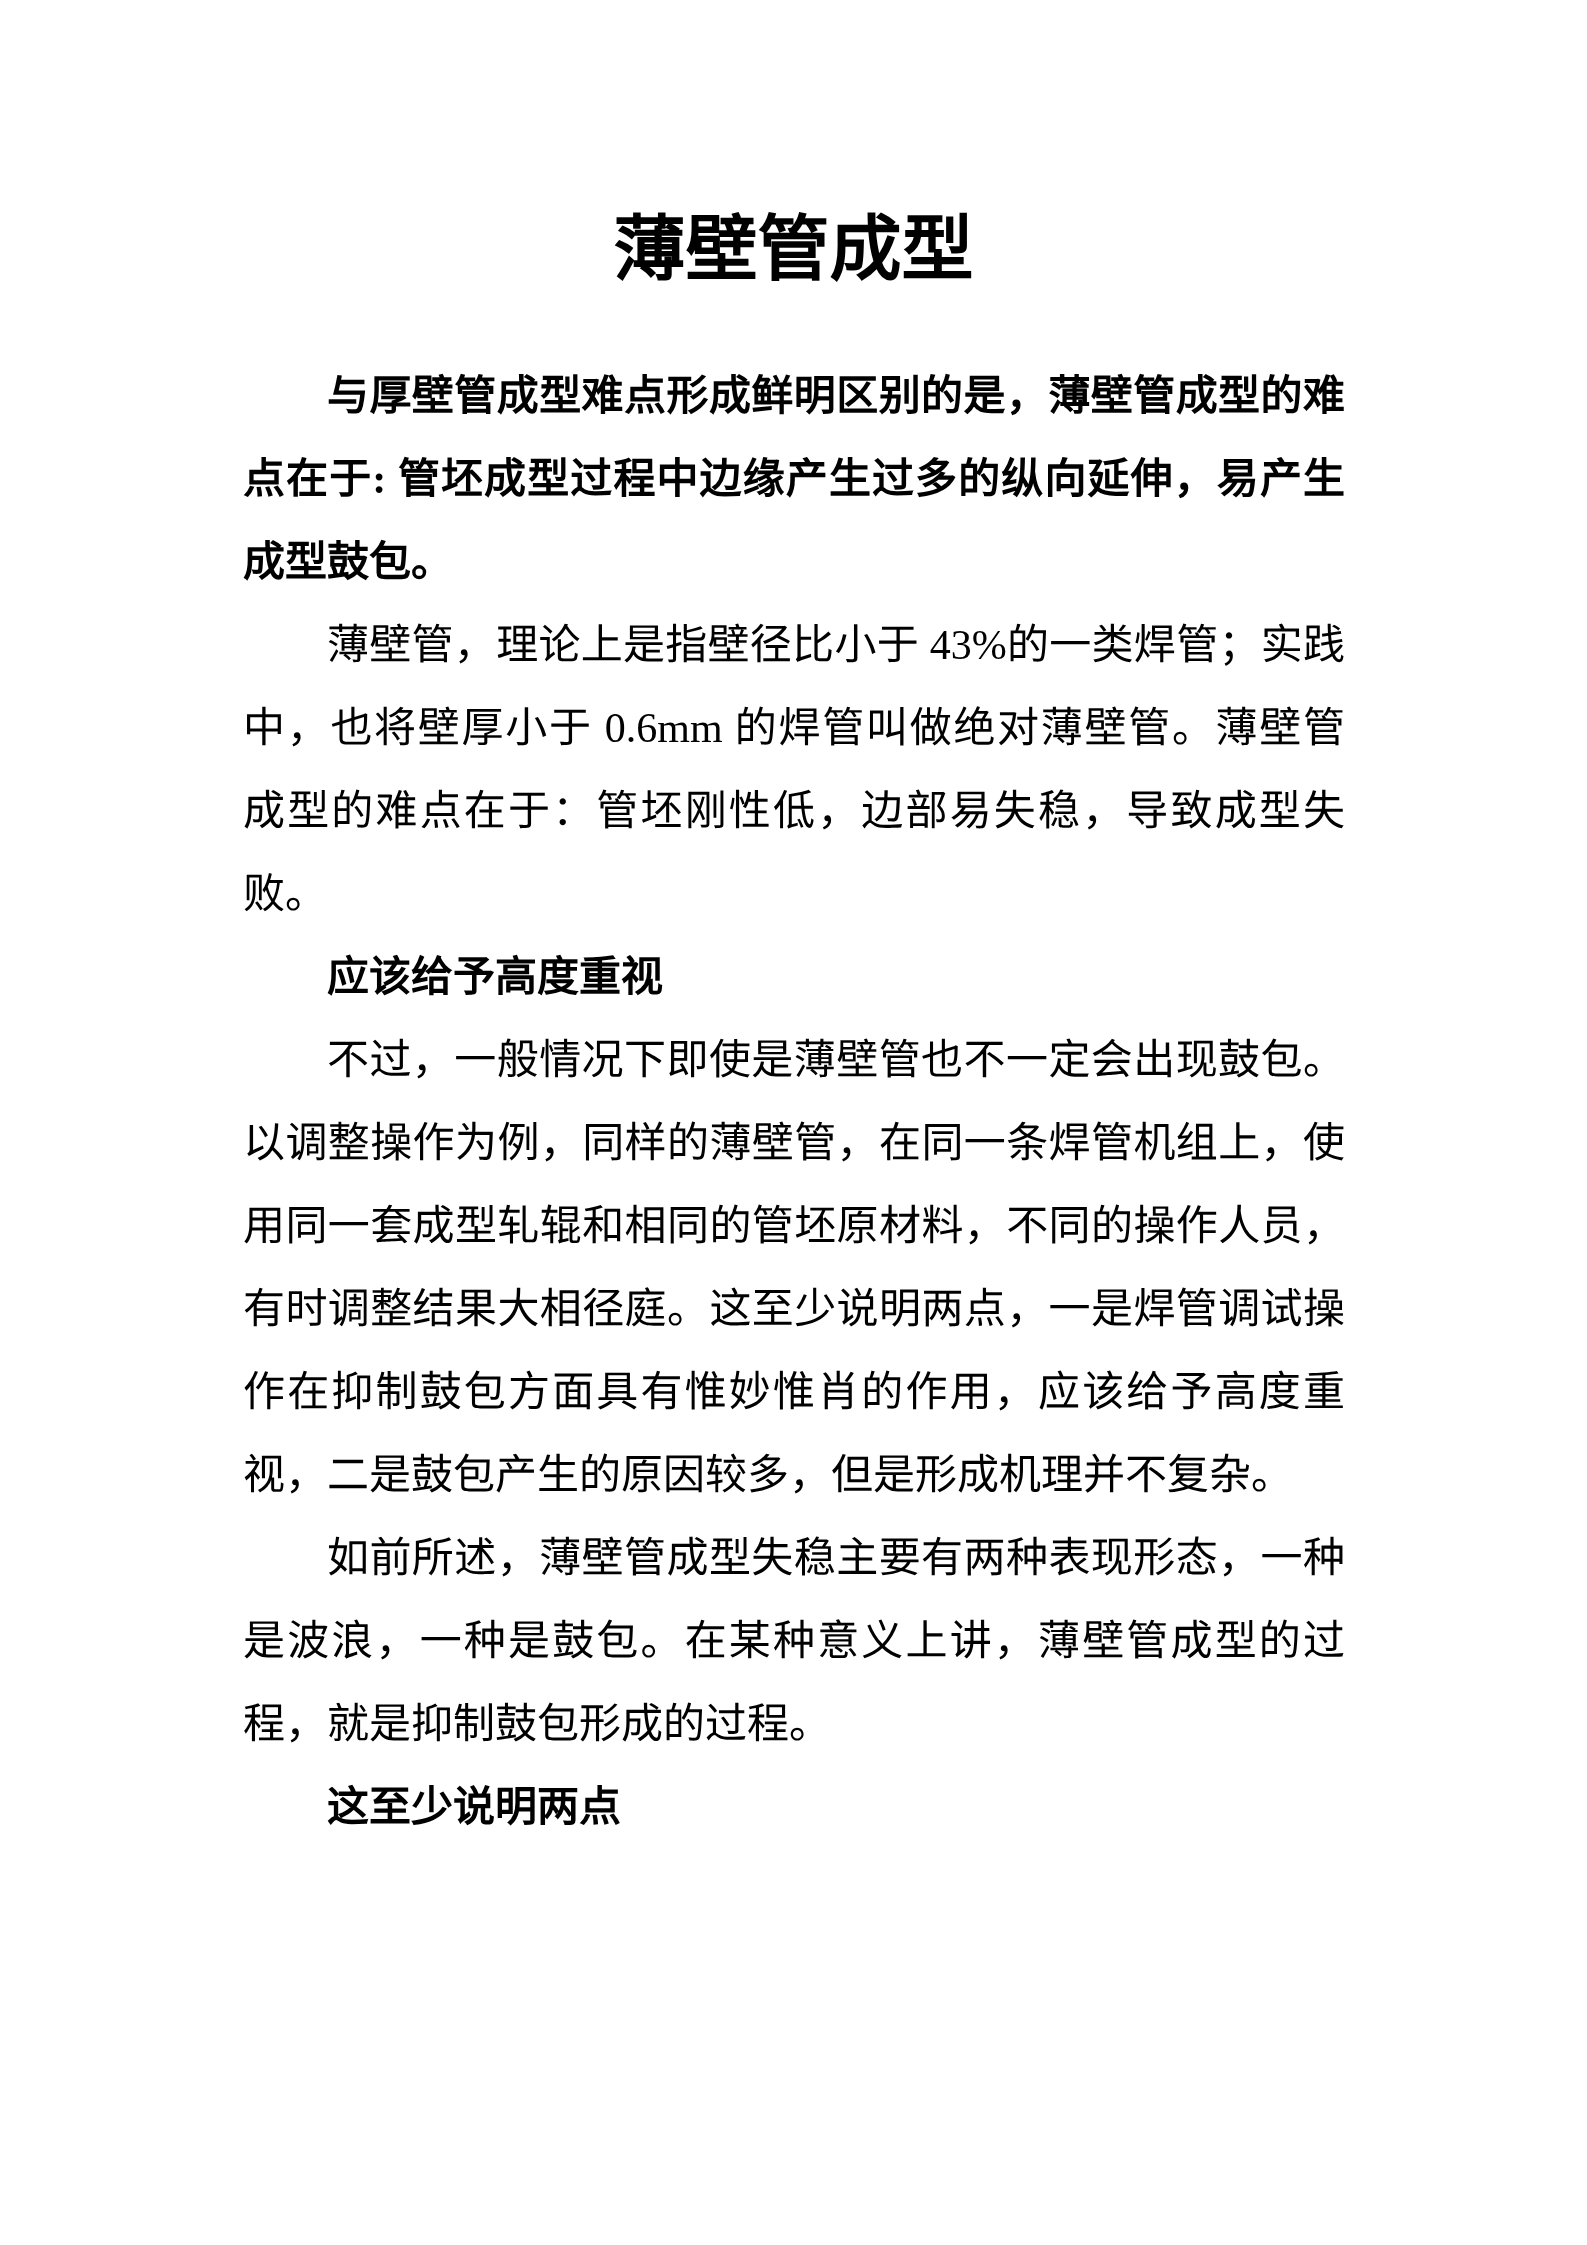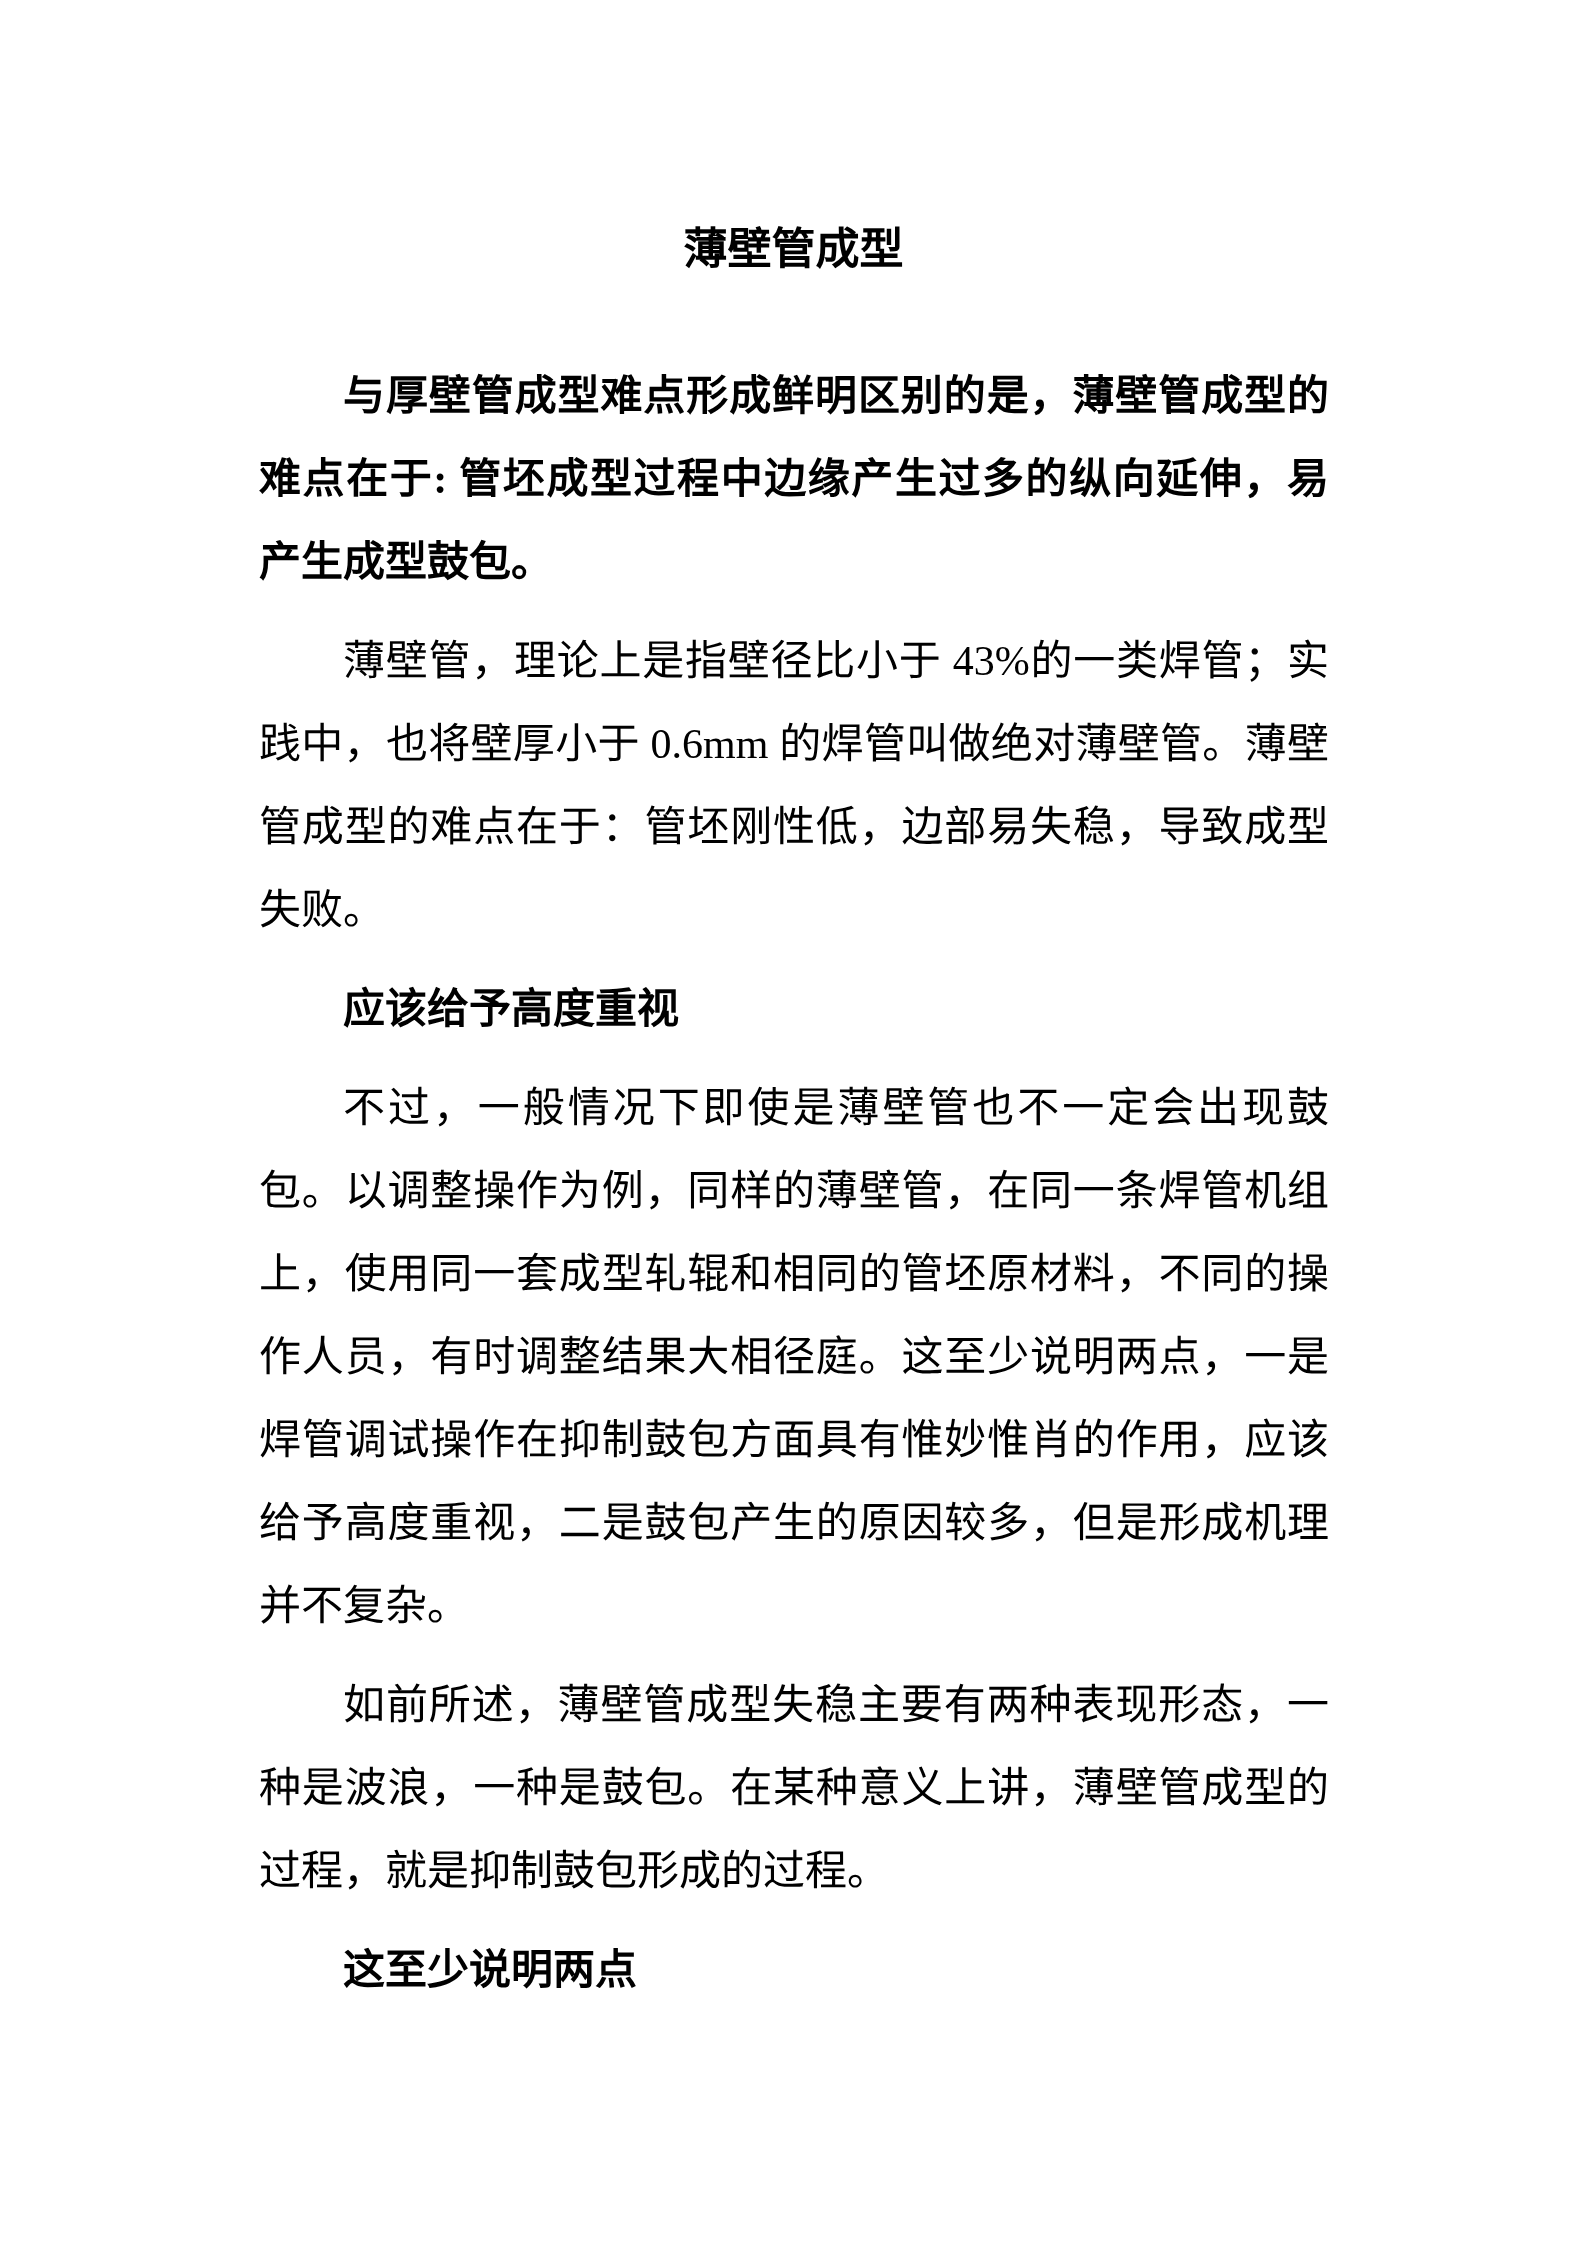--- a/index.html
+++ b/index.html
@@ -12,34 +12,34 @@
     width: 1587px;
     height: 2245px;
     background: #ffffff;
     color: #000000;
     overflow: hidden;
     font-family: "Liberation Serif", serif;
   }
   .doc-title {
     padding-top: 218px;
     text-align: center;
-    font-size: 44px;
+    font-size: 72px;
     line-height: 64px;
     font-weight: bold;
     letter-spacing: 0;
   }
   .doc-body {
     margin: 73px 242px 0 243px;
     font-size: 42px;
     line-height: 83px;
     text-align: justify;
     text-justify: inter-character;
   }
   .doc-body p {
-    margin: 16px;
+    margin: 0;
     padding: 0;
     text-indent: 2em;
   }
   .doc-body p.lead-bold,
   .doc-body p.heading {
     font-weight: bold;
   }
 </style>
 </head>
 <body>

